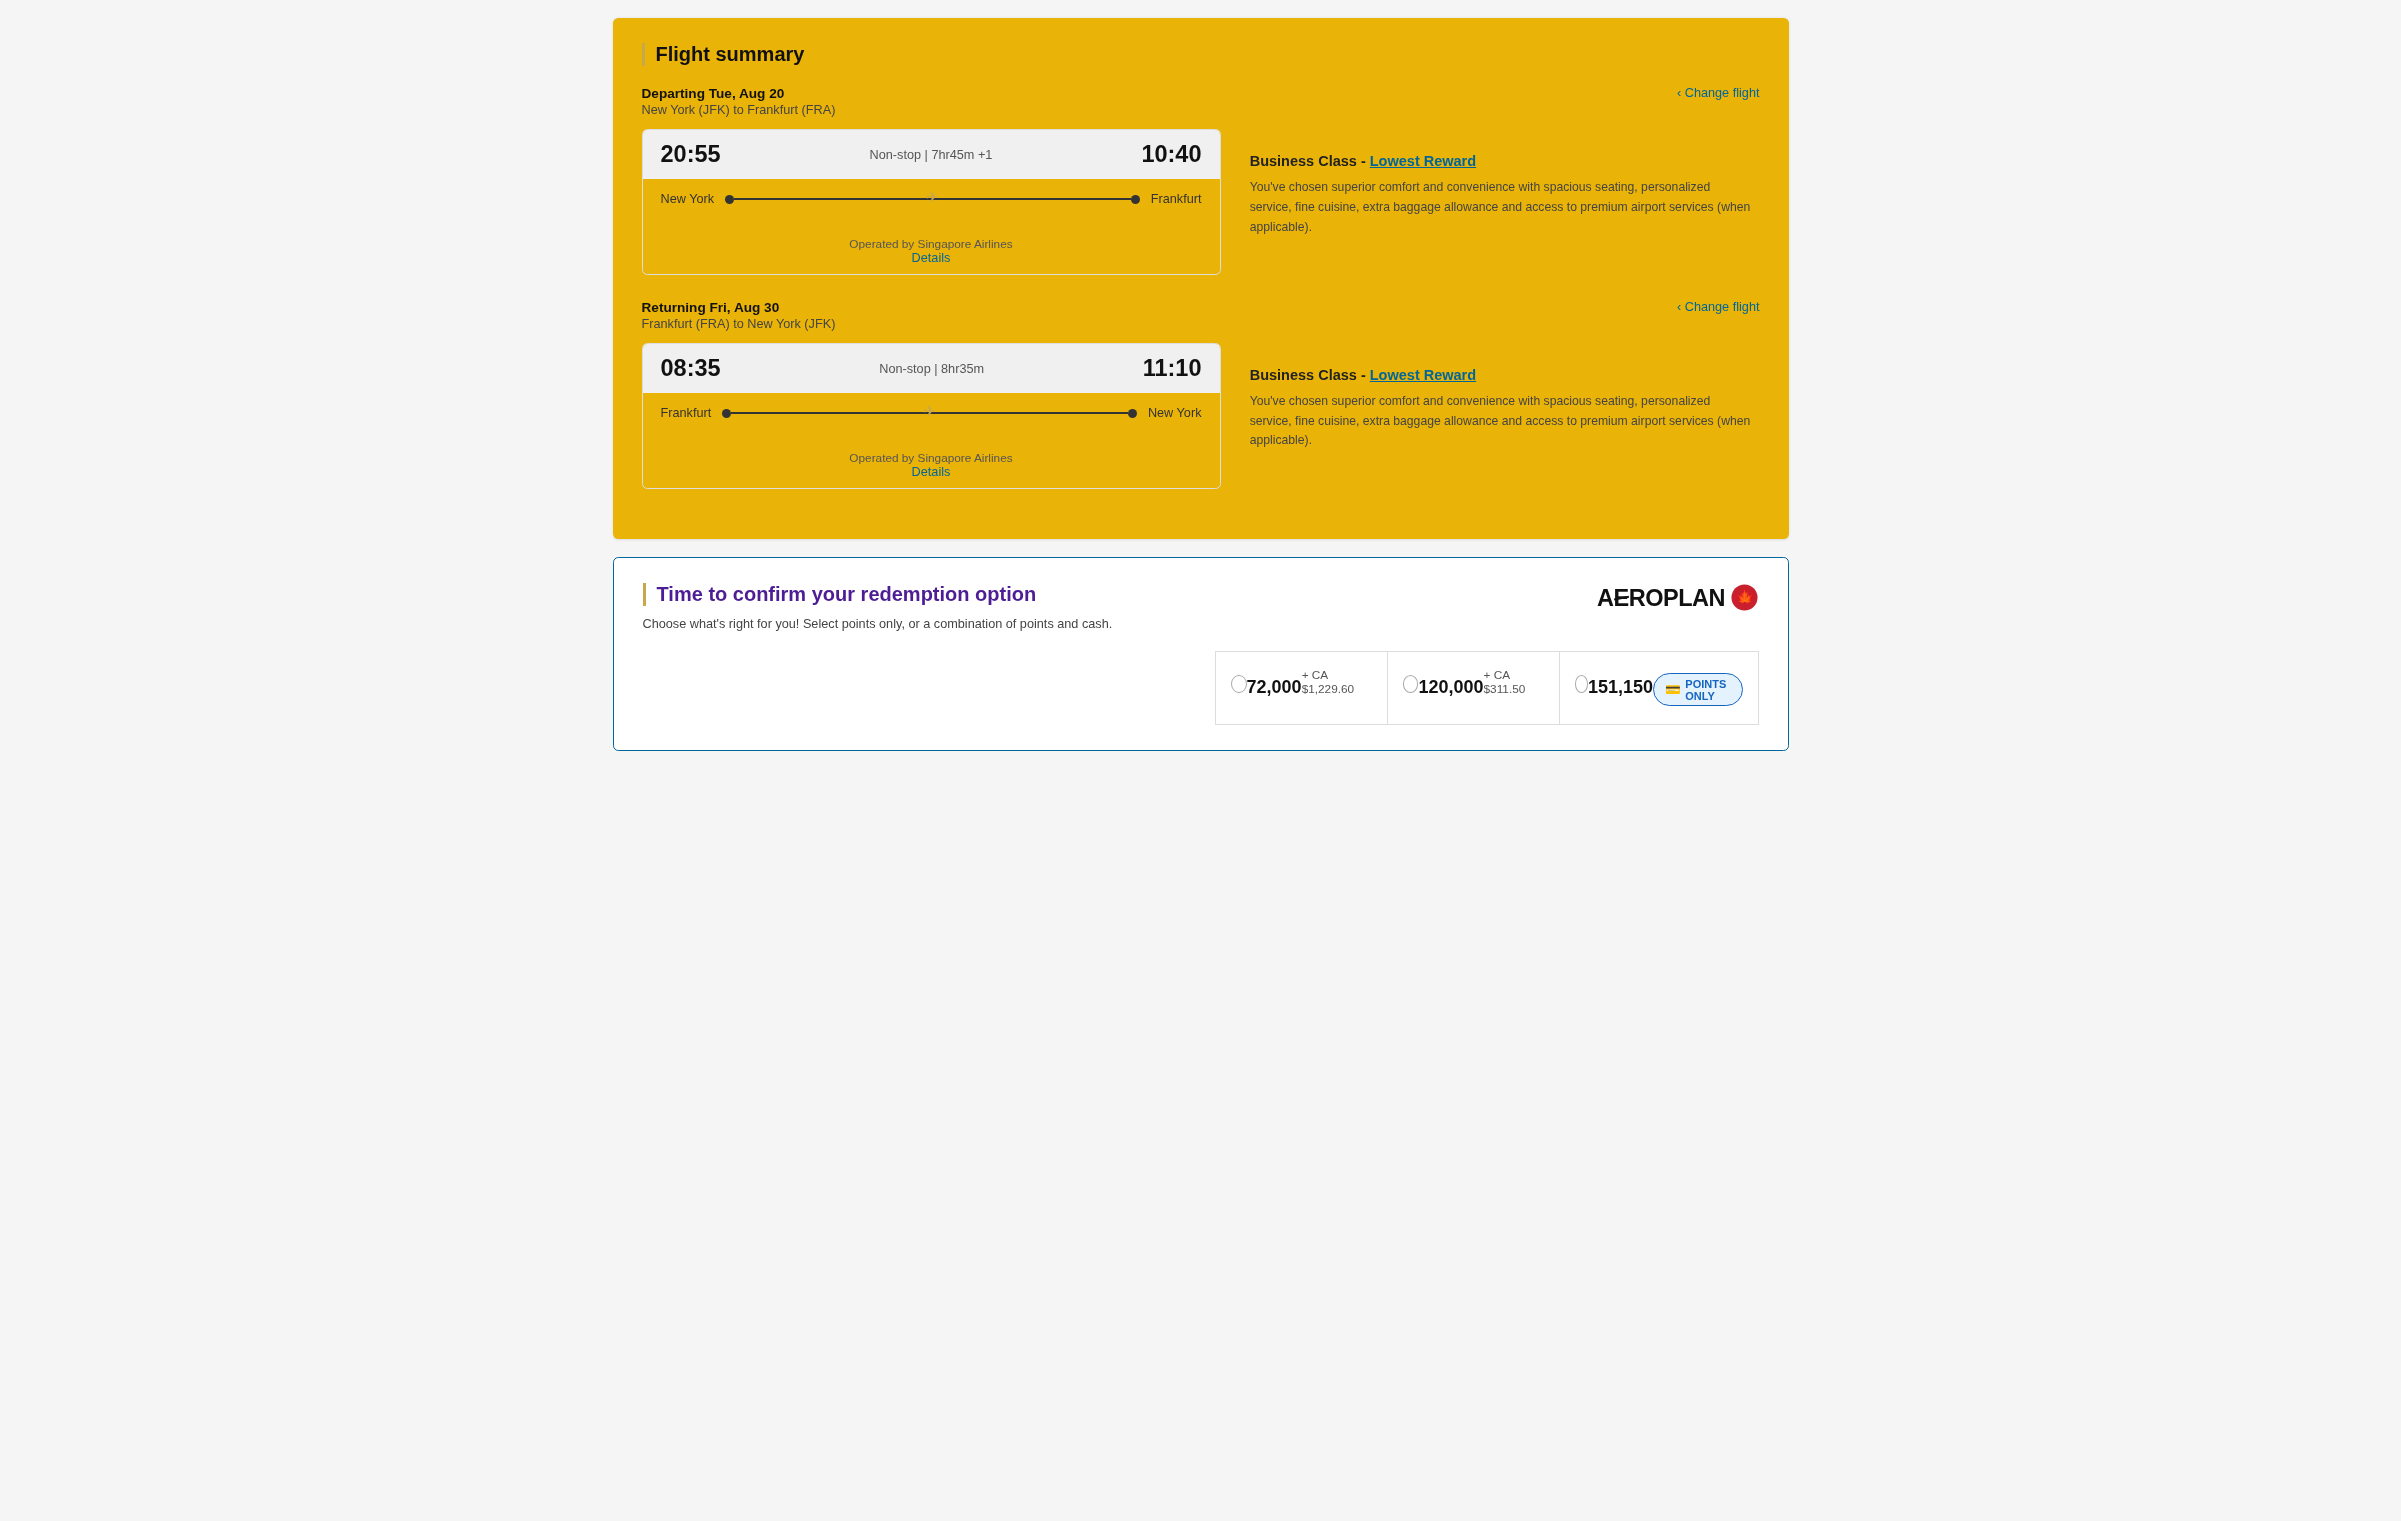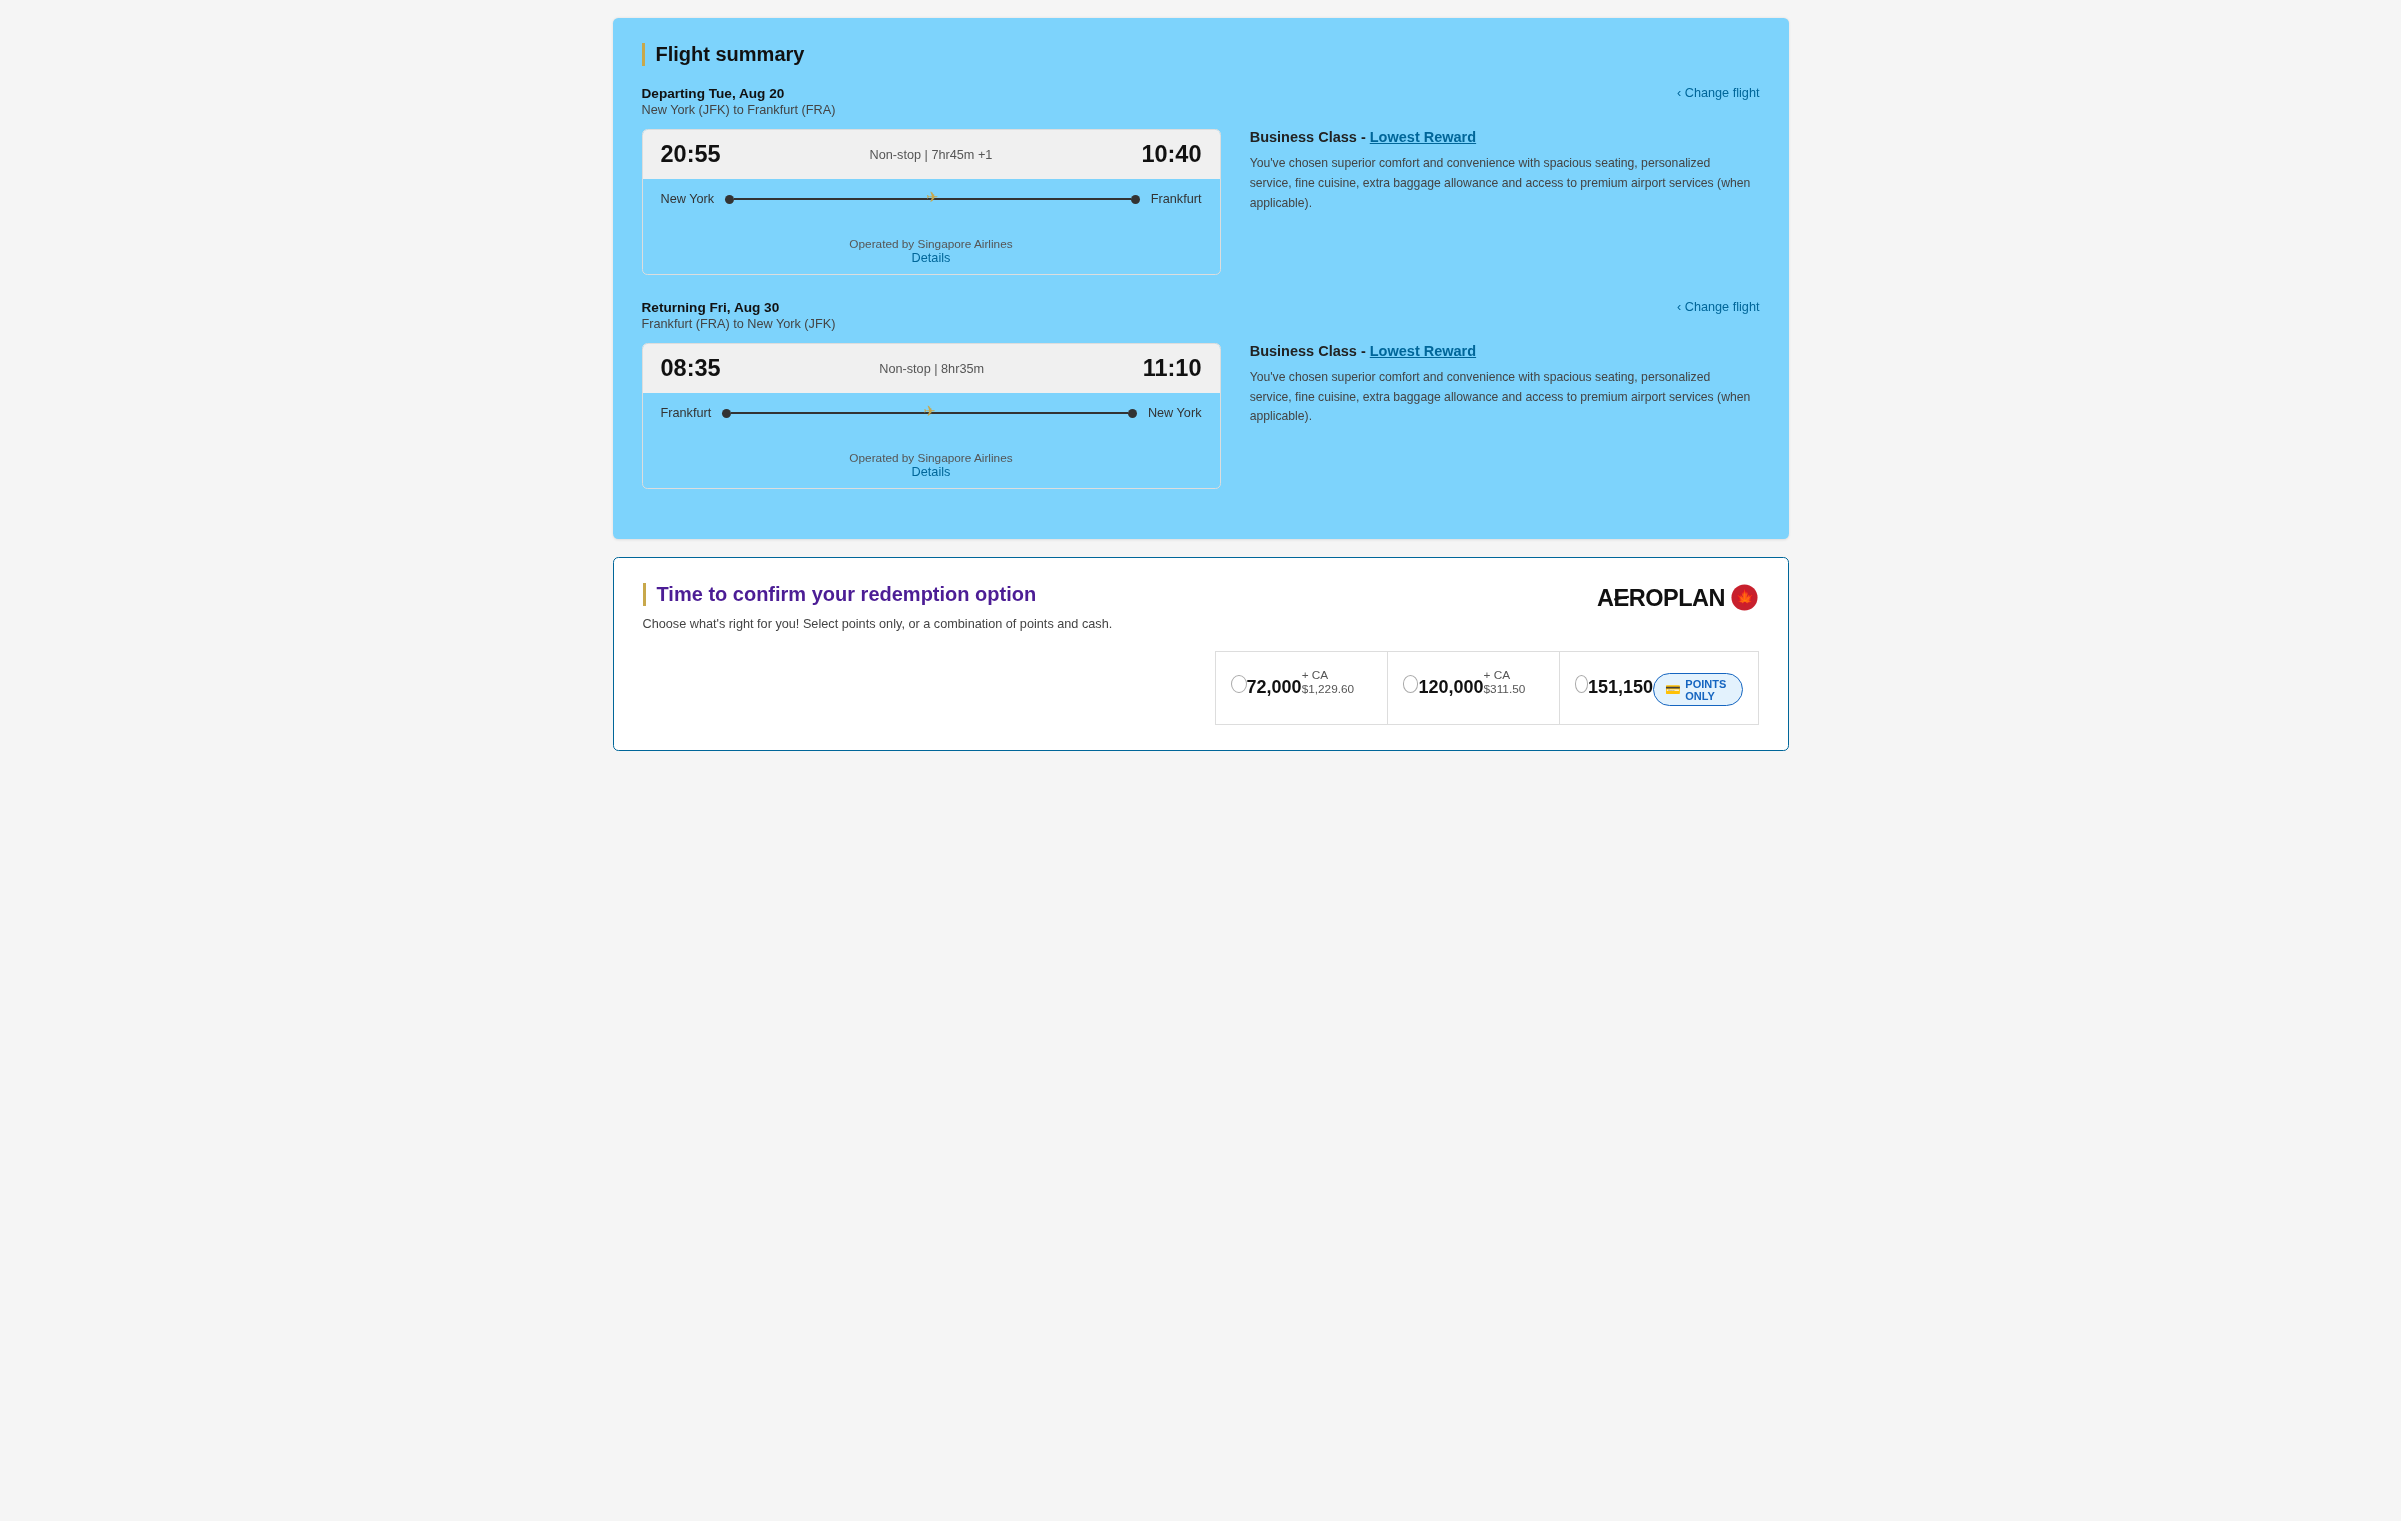--- a/index.html
+++ b/index.html
@@ -11,21 +11,21 @@
       color: #333;
     }
 
     .main-container {
       max-width: 1176px;
       margin: 0 auto;
     }
 
     
     .flight-summary-card {
-      background: #7dd3fc;
+      background: #eab308;
       border-radius: 5.4px;
       padding: 25px 29px;
       margin-bottom: 18px;
       box-shadow: 0 0.9px 2.7px rgba(0,0,0,0.1);
     }
 
     .section-title {
       font-size: 20px;
       font-weight: 700;
       color: #111;
@@ -173,20 +173,21 @@
     .details-link {
       color: #006699;
       text-decoration: none;
       font-size: 12.7px;
       font-weight: 500;
     }
 
     .flight-class-info {
       flex: 1;
       padding: 0 7.2px;
+      margin-top: 24px;
     }
 
     .class-title {
       font-size: 14.5px;
       font-weight: 600;
       color: #222;
       margin-bottom: 9px;
     }
 
     .class-title a {

